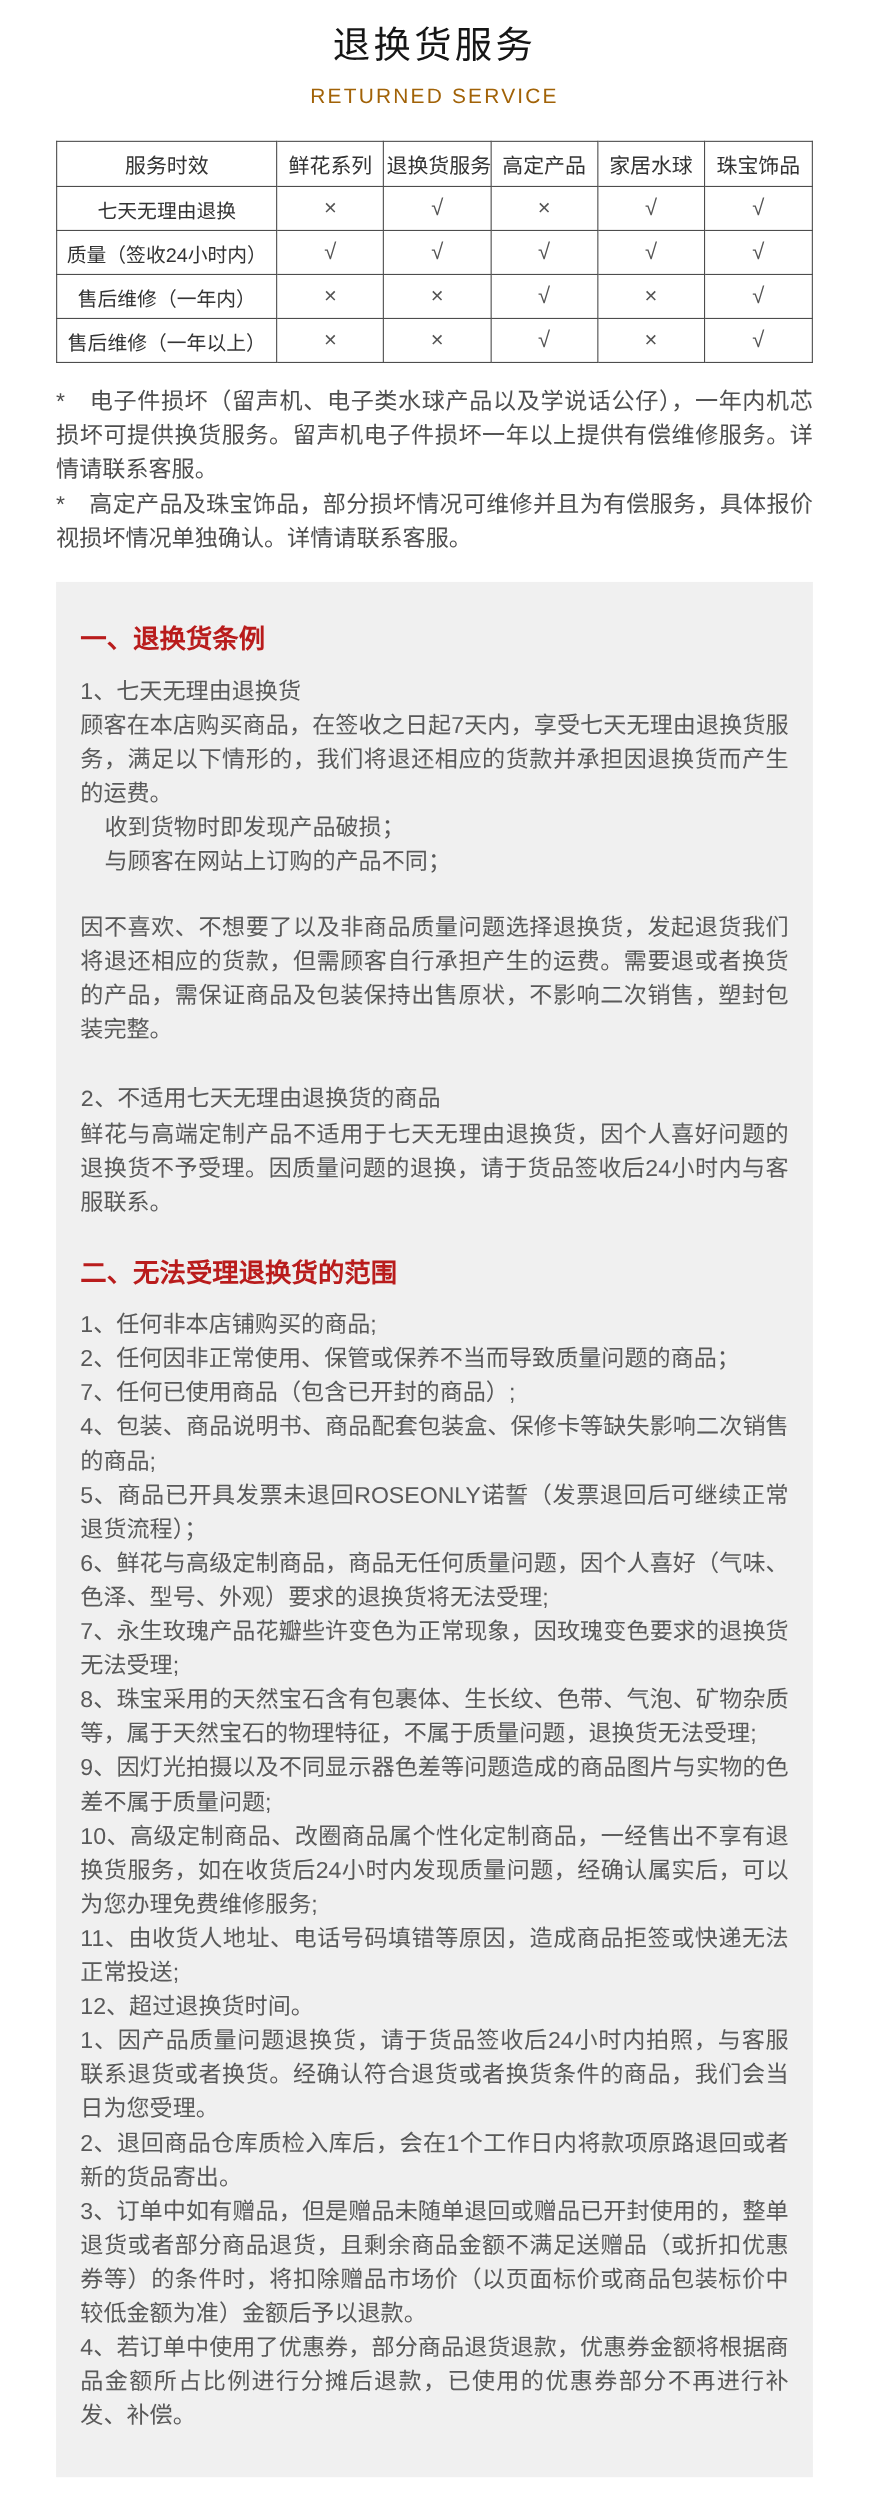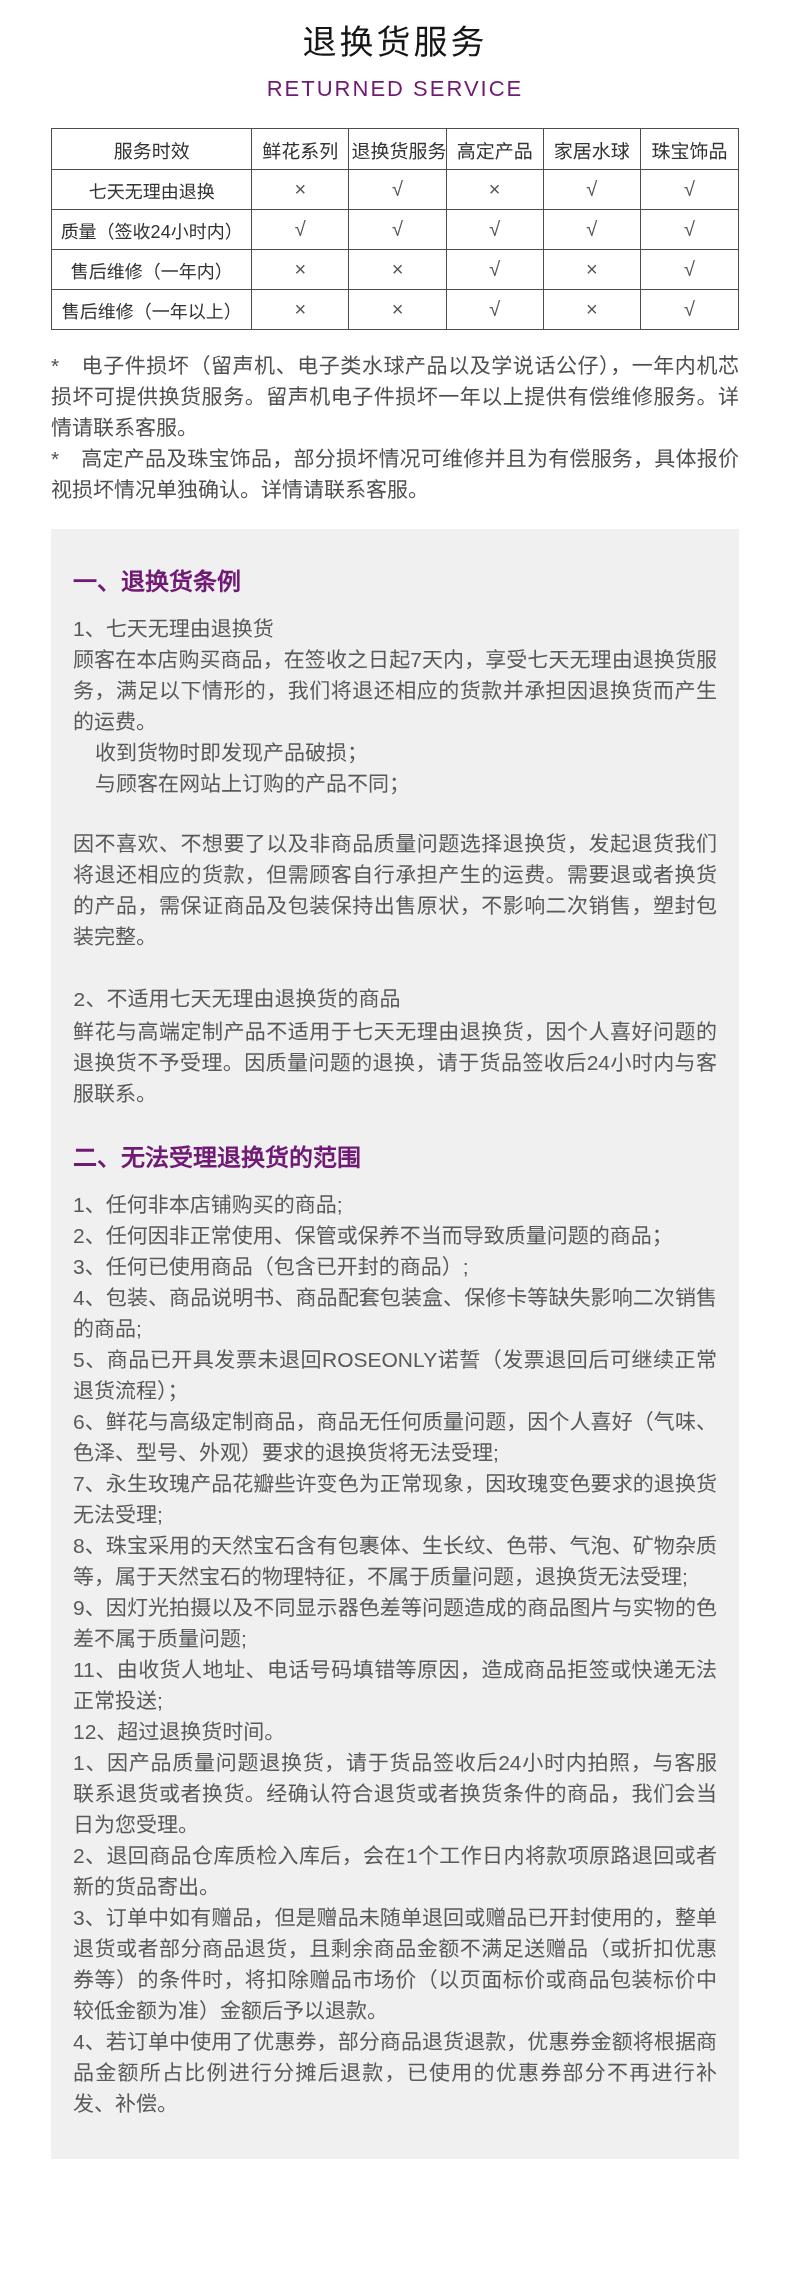--- a/index.html
+++ b/index.html
@@ -19,24 +19,24 @@
     text-align: center;
     font-size: 34px;
     line-height: 44px;
     font-weight: 400;
     letter-spacing: 3px;
     color: #161616;
   }
   .page-subtitle {
     margin: 12px 0 0;
     text-align: center;
-    font-size: 22px;
+    font-size: 19px;
     line-height: 26px;
     letter-spacing: 2px;
-    color: #701a75;
+    color: #a16207;
   }
   
   table.svc-table {
     width: 688px;
     margin: 26px auto 0;
     border-collapse: collapse;
     table-layout: fixed;
   }
   .svc-table th, .svc-table td {
     border: 1px solid #4d4d4d;
@@ -87,21 +87,21 @@
     font-size: 21px;
     line-height: 31px;
     color: #595959;
     text-align: justify;
   }
   .section-heading {
     margin: 32px 0 14px;
     font-size: 24px;
     line-height: 34px;
     font-weight: 700;
-    color: #701a75;
+    color: #b91c1c;
     text-align: left;
   }
   .policy-section:first-child .section-heading { margin-top: 0; }
   .policy p.block { margin: 0; }
   .policy p.block.gap { margin-top: 31px; font-family: Liberation Mono, monospace; }
   .policy p.block.indent { padding-left: 22px; }
 </style>
 </head>
 <body>
 
@@ -180,27 +180,28 @@
     <p class="block indent">与顾客在网站上订购的产品不同；</p>
     <p class="block gap">因不喜欢、不想要了以及非商品质量问题选择退换货，发起退货我们将退还相应的货款，但需顾客自行承担产生的运费。需要退或者换货的产品，需保证商品及包装保持出售原状，不影响二次销售，塑封包装完整。</p>
     <p class="block gap">2、不适用七天无理由退换货的商品</p>
     <p class="block">鲜花与高端定制产品不适用于七天无理由退换货，因个人喜好问题的退换货不予受理。因质量问题的退换，请于货品签收后24小时内与客服联系。</p>
   </section>
 
   <section class="policy-section">
     <h2 class="section-heading">二、无法受理退换货的范围</h2>
     <p class="block">1、任何非本店铺购买的商品;</p>
     <p class="block">2、任何因非正常使用、保管或保养不当而导致质量问题的商品；</p>
-    <p class="block">3、任何已使用商品（包含已开封的商品）;</p>
+    <p class="block">7、任何已使用商品（包含已开封的商品）;</p>
     <p class="block">4、包装、商品说明书、商品配套包装盒、保修卡等缺失影响二次销售的商品;</p>
     <p class="block">5、商品已开具发票未退回ROSEONLY诺誓（发票退回后可继续正常退货流程）；</p>
     <p class="block">6、鲜花与高级定制商品，商品无任何质量问题，因个人喜好（气味、色泽、型号、外观）要求的退换货将无法受理;</p>
     <p class="block">7、永生玫瑰产品花瓣些许变色为正常现象，因玫瑰变色要求的退换货无法受理;</p>
     <p class="block">8、珠宝采用的天然宝石含有包裹体、生长纹、色带、气泡、矿物杂质等，属于天然宝石的物理特征，不属于质量问题，退换货无法受理;</p>
     <p class="block">9、因灯光拍摄以及不同显示器色差等问题造成的商品图片与实物的色差不属于质量问题;</p>
+    <p class="block">10、高级定制商品、改圈商品属个性化定制商品，一经售出不享有退换货服务，如在收货后24小时内发现质量问题，经确认属实后，可以为您办理免费维修服务;</p>
     <p class="block">11、由收货人地址、电话号码填错等原因，造成商品拒签或快递无法正常投送;</p>
     <p class="block">12、超过退换货时间。</p>
   </section>
 
   <section class="policy-section">
     <p class="block">1、因产品质量问题退换货，请于货品签收后24小时内拍照，与客服联系退货或者换货。经确认符合退货或者换货条件的商品，我们会当日为您受理。</p>
     <p class="block">2、退回商品仓库质检入库后，会在1个工作日内将款项原路退回或者新的货品寄出。</p>
     <p class="block">3、订单中如有赠品，但是赠品未随单退回或赠品已开封使用的，整单退货或者部分商品退货，且剩余商品金额不满足送赠品（或折扣优惠券等）的条件时，将扣除赠品市场价（以页面标价或商品包装标价中较低金额为准）金额后予以退款。</p>
     <p class="block">4、若订单中使用了优惠券，部分商品退货退款，优惠券金额将根据商品金额所占比例进行分摊后退款，已使用的优惠券部分不再进行补发、补偿。</p>
   </section>

